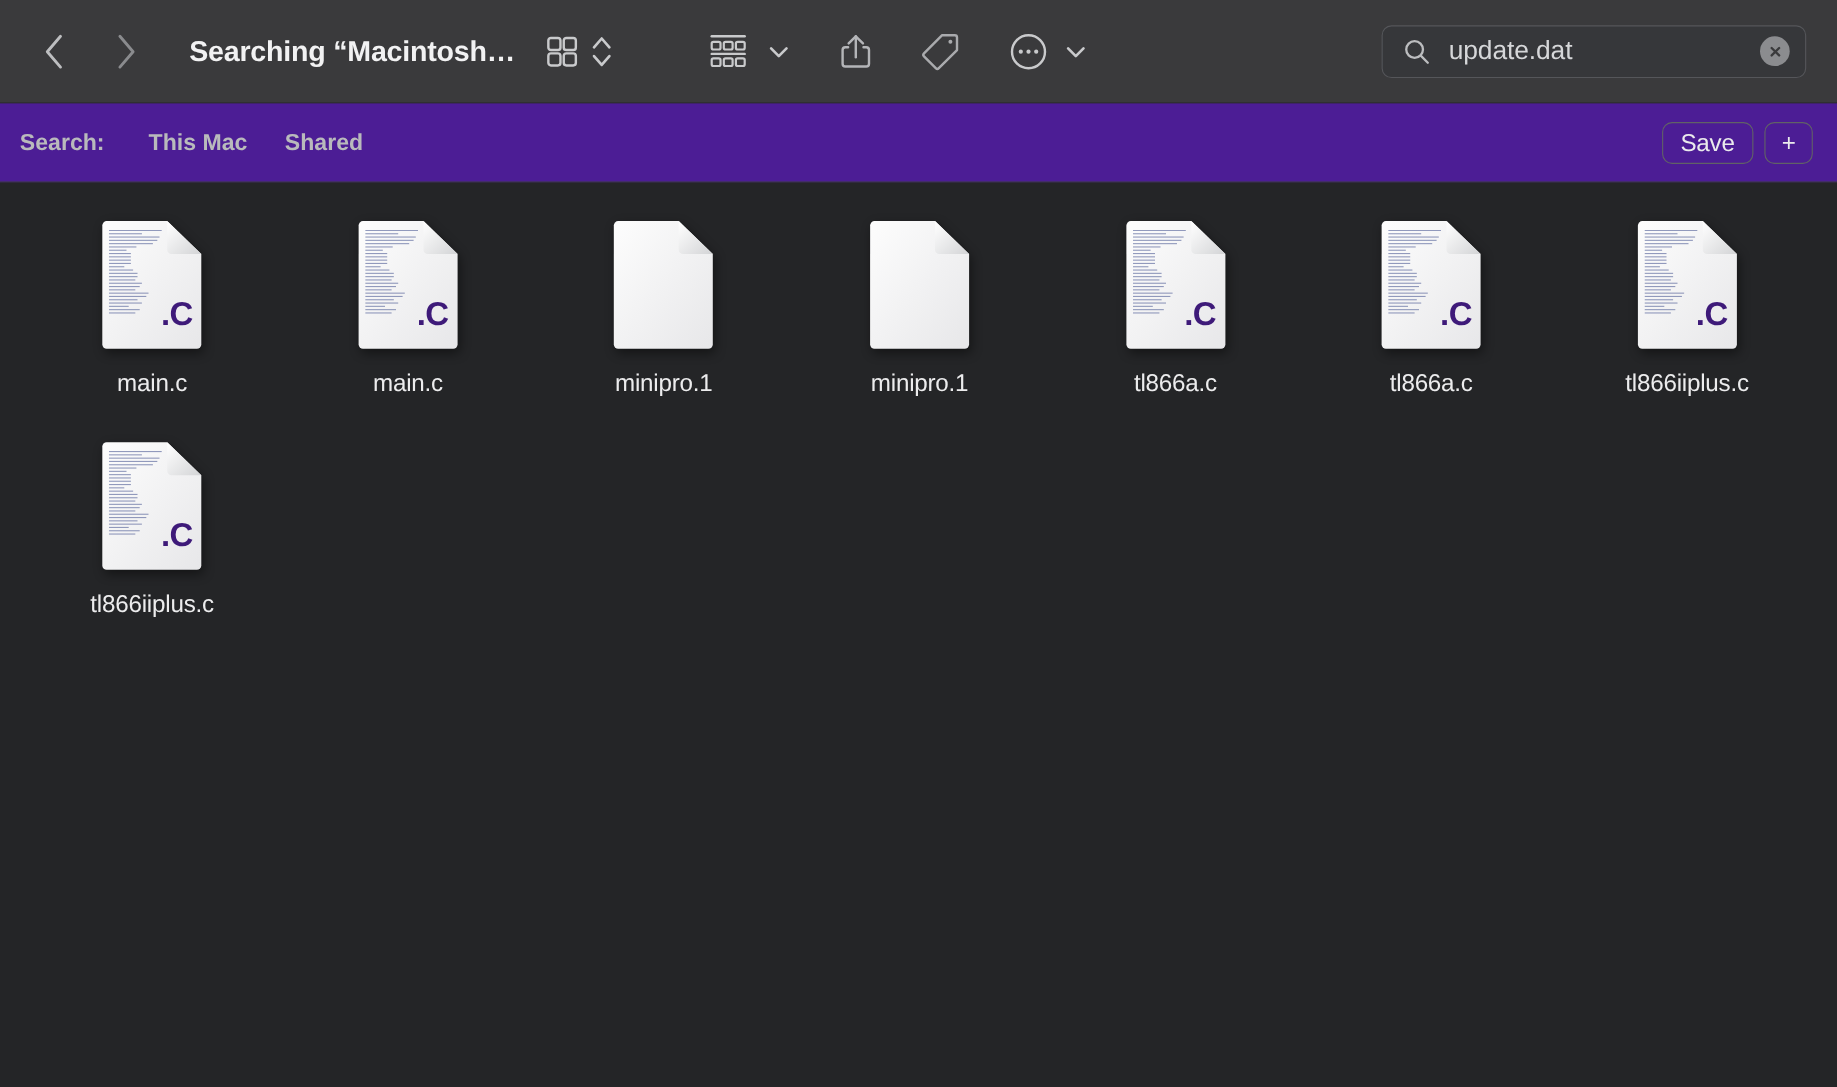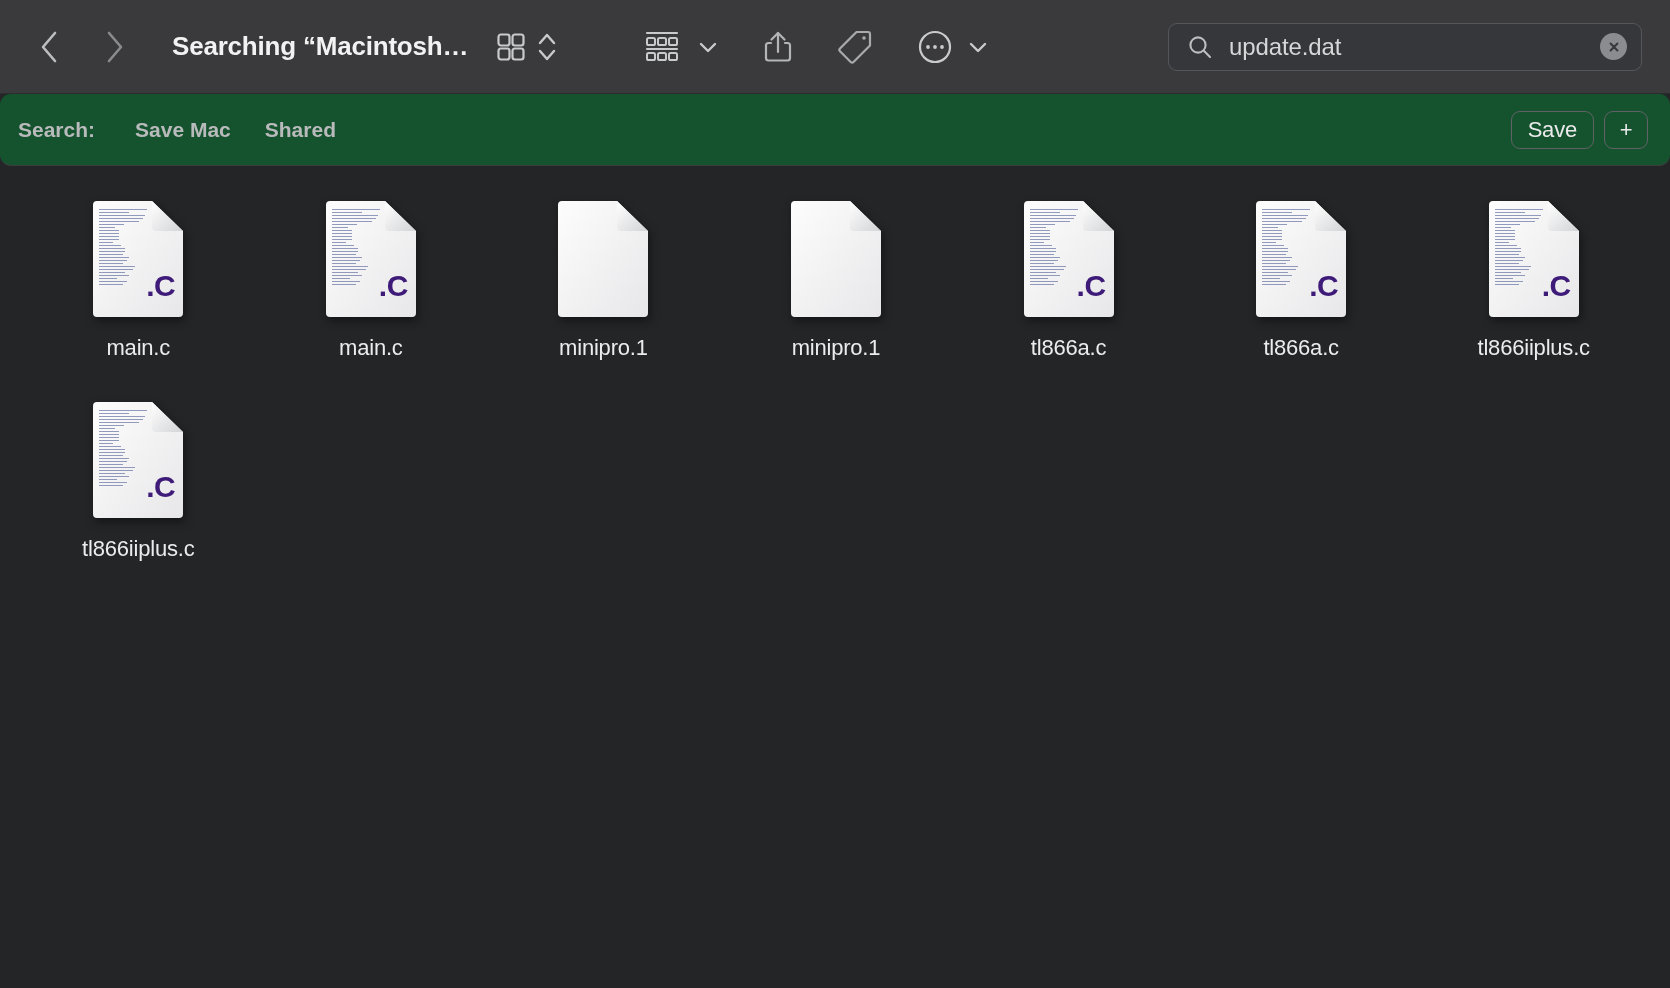--- a/index.html
+++ b/index.html
@@ -76,21 +76,21 @@
   }
   .tb-btn svg { display: block; }
 
   .gap-lg { width: 84px; }
   .gap-md { width: 42px; }
 
   
   .search-wrap {
     margin-left: auto;
     position: relative;
-    width: 474px;
+    width: 386px;
     height: 48px;
     flex: 0 0 auto;
   }
   .search-field {
     position: absolute;
     inset: 0;
     border: 1px solid #55565a;
     border-radius: 9px;
     background: #36373a;
     display: flex;
@@ -117,26 +117,25 @@
     align-items: center;
     justify-content: center;
     cursor: default;
   }
 
   
   .scopebar {
     position: relative;
     height: 72px;
     flex: 0 0 72px;
-    background: #14532d;
+    background: #4c1d95;
     display: flex;
     align-items: center;
     padding: 0 22px 0 18px;
     border-bottom: 1px solid #3b3c3e;
-    border-radius: 11px;
   }
   .scope-label {
     font-size: 21px;
     font-weight: bold;
     color: #b9babc;
     margin-right: 26px;
     white-space: nowrap;
   }
   .scope-item {
     font-size: 21px;
@@ -378,21 +377,21 @@
             <path d="M4.6 4.6 L11.4 11.4 M11.4 4.6 L4.6 11.4" stroke="#3a3a3c" stroke-width="2.1" stroke-linecap="round"></path>
           </svg>
         </span>
       </div>
     </div>
   </div>
 
   <div class="scopebar">
     <div class="scope-label">Search:</div>
 
-    <div class="scope-item">Save Mac</div>
+    <div class="scope-item">This Mac</div>
     <div class="scope-item">Shared</div>
 
     <div class="scope-right">
       <button class="pill-btn">Save</button>
       <button class="pill-btn square">+</button>
     </div>
   </div>
 
   <div class="content">
     <div class="grid">

